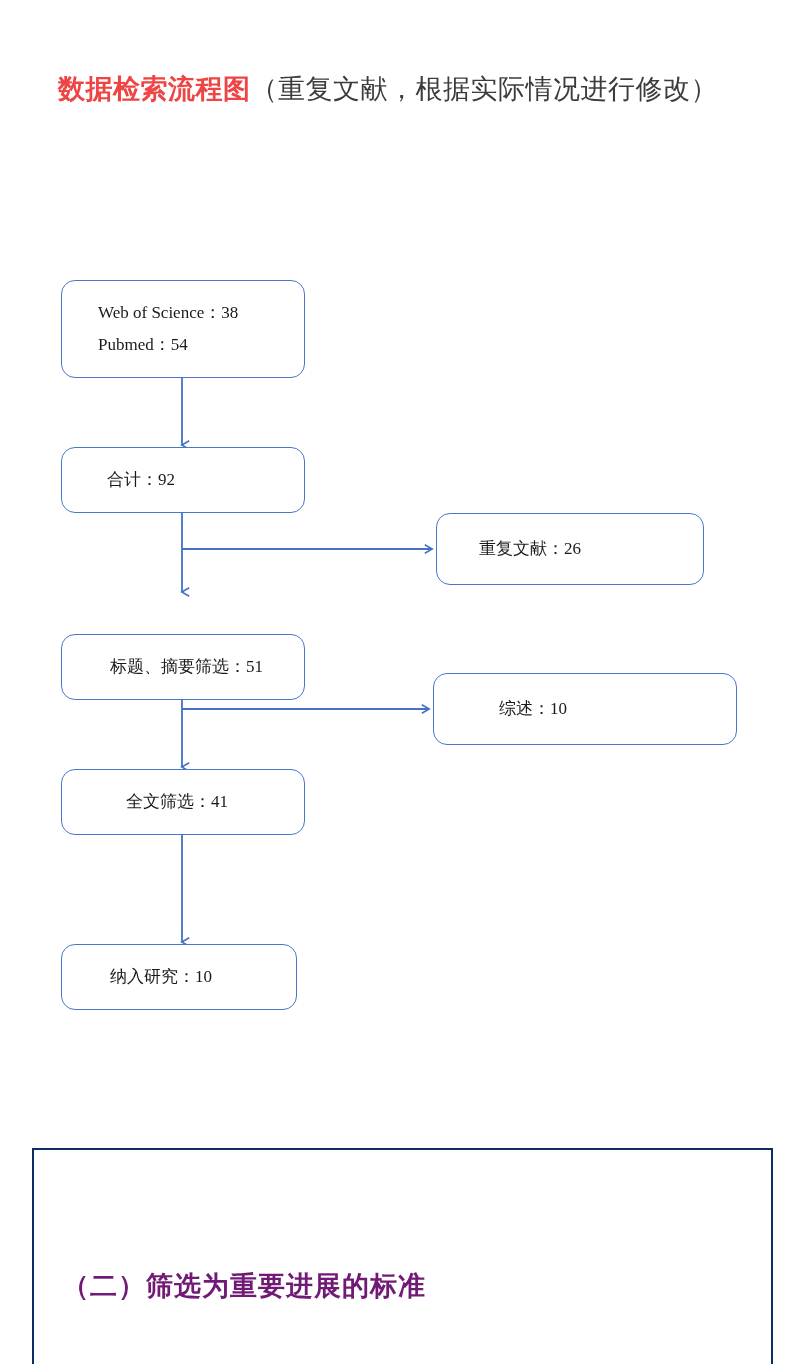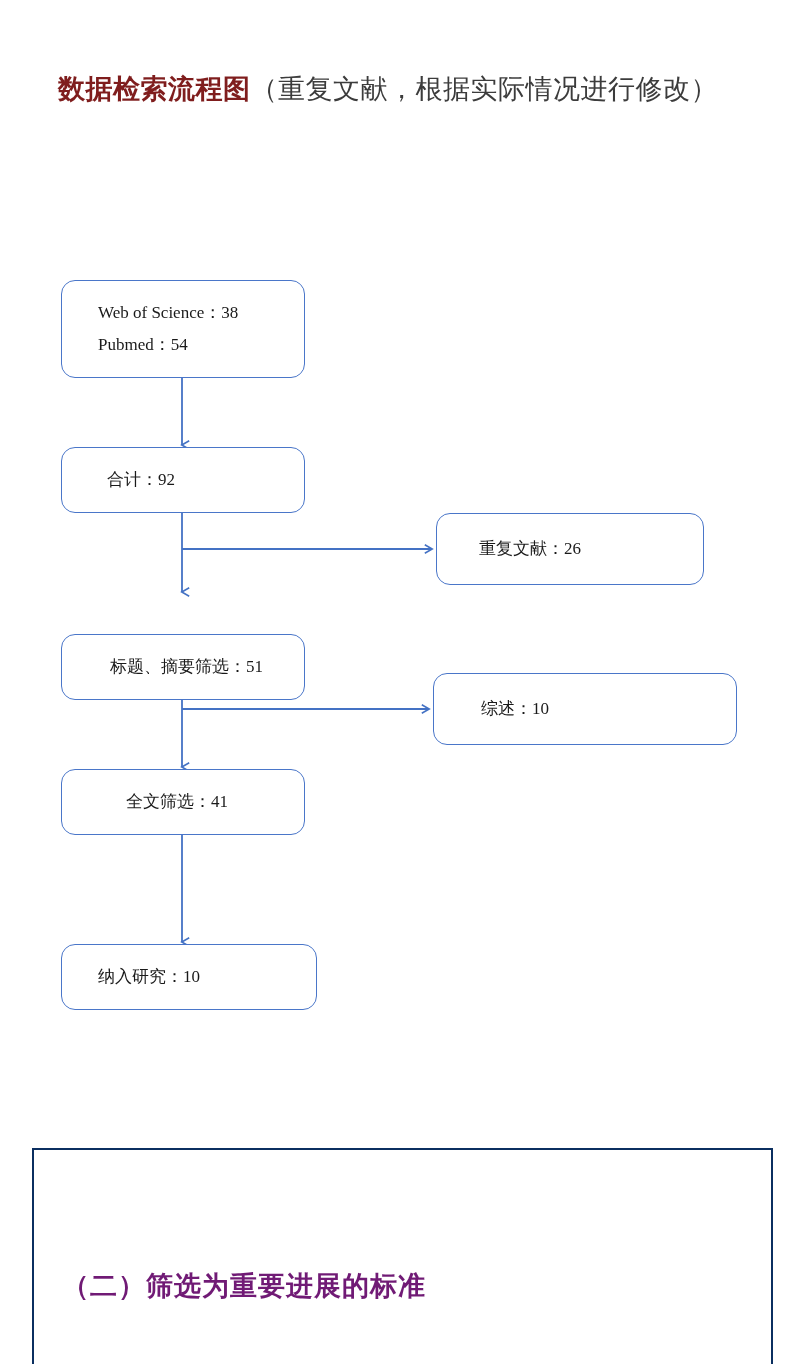--- a/index.html
+++ b/index.html
@@ -23,21 +23,21 @@
     top: 58px;
     width: 700px;
     font-family: "Liberation Sans", sans-serif;
     font-size: 27px;
     line-height: 62px;
     color: #3c3c3c;
     letter-spacing: 0.5px;
   }
   #doc-title .strong {
     font-weight: bold;
-    color: #7f1d1d;
+    color: #ef4444;
   }
 
   
   #flowchart {
     position: absolute;
     left: 0;
     top: 0;
     width: 800px;
     height: 1100px;
   }
@@ -66,23 +66,23 @@
     white-space: nowrap;
     line-height: 30px;
   }
   .node.two-line .line { line-height: 32px; }
 
   
   #node-sources   { left: 61px;  top: 280px; width: 244px; height: 98px;  padding-left: 36px; }
   #node-total     { left: 61px;  top: 447px; width: 244px; height: 66px;  padding-left: 45px; }
   #node-screen1   { left: 61px;  top: 594px; width: 244px; height: 66px;  padding-left: 48px; margin-top: 40px; }
   #node-screen2   { left: 61px;  top: 769px; width: 244px; height: 66px;  padding-left: 64px; }
-  #node-included  { left: 61px;  top: 944px; width: 256px; height: 66px;  padding-left: 36px; }
+  #node-included  { left: 61px;  top: 944px; width: 236px; height: 66px;  padding-left: 48px; }
   #node-excluded1 { left: 436px; top: 513px; width: 268px; height: 72px;  padding-left: 42px; gap: 36px; }
-  #node-excluded2 { left: 433px; top: 673px; width: 304px; height: 72px;  padding-left: 47px; }
+  #node-excluded2 { left: 433px; top: 673px; width: 304px; height: 72px;  padding-left: 65px; }
 
   
   #section-box {
     position: absolute;
     left: 32px;
     top: 1148px;
     width: 741px;
     height: 216px;
     box-sizing: border-box;
     border: 2.5px solid #0b2f60;

